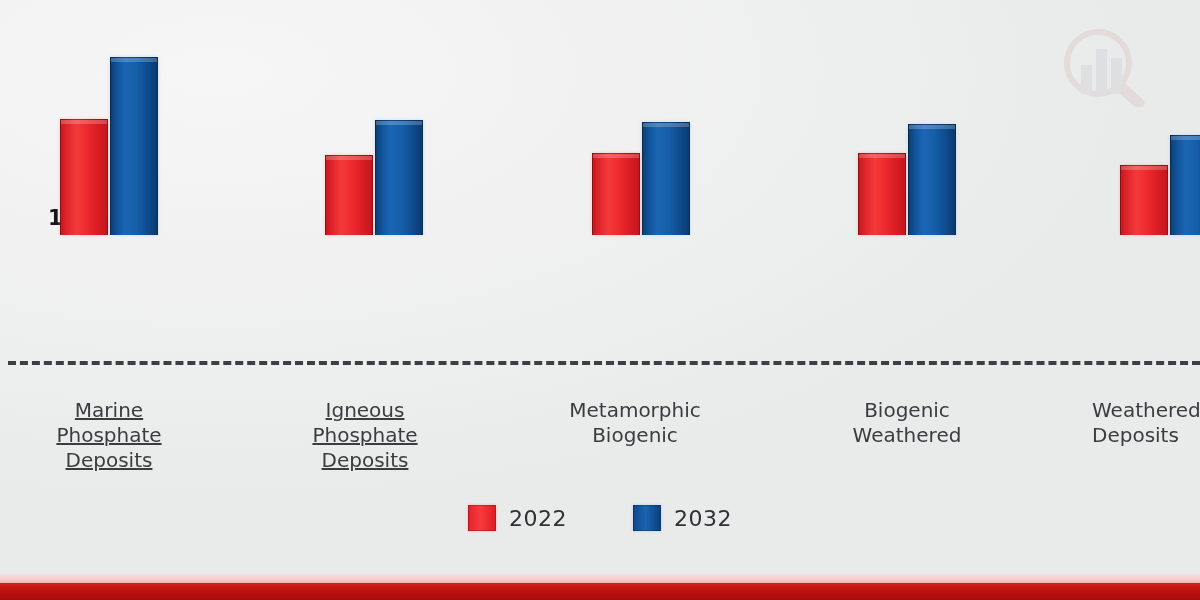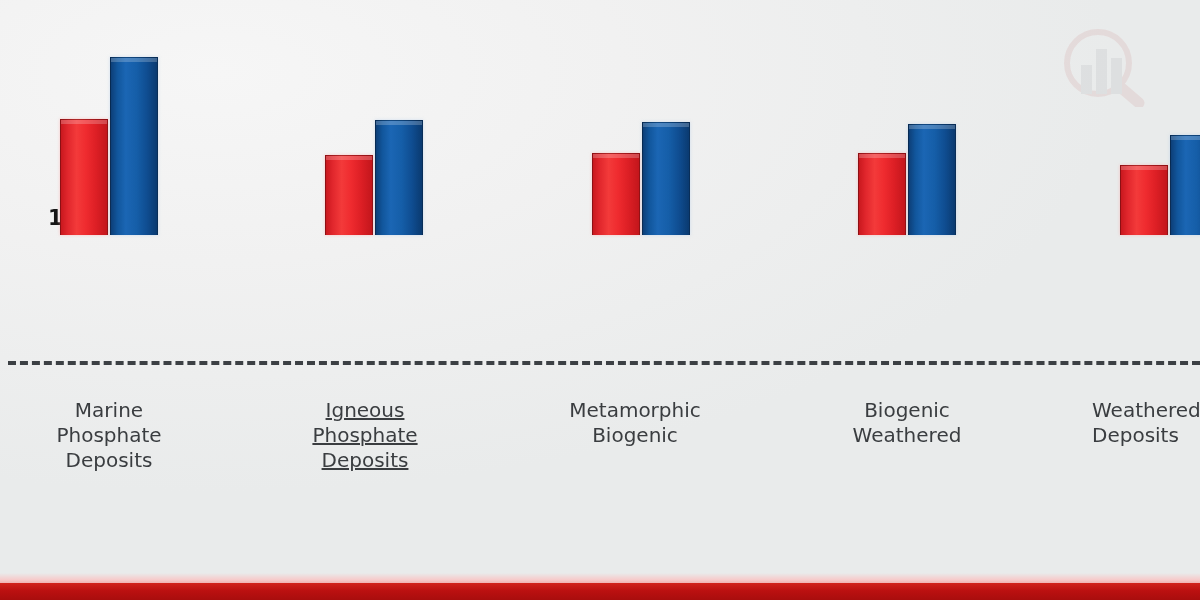--- a/index.html
+++ b/index.html
@@ -196,36 +196,46 @@
 
     <div class="group" style="left:1120px;">
       <div class="bar red" style="height:70px;">
         <div class="cap"></div>
       </div>
       <div class="bar blue" style="height:100px;">
         <div class="cap"></div>
       </div>
     </div>
 
-    <div class="cat-label" style="left:24px;  width:170px;">Marine
+    <div class="cat-label" style="left:24px;  width:170px;text-decoration:underline;">Marine
 Phosphate
 Deposits</div>
 
     <div class="cat-label" style="left:270px; width:190px;text-decoration:underline;">Igneous
 Phosphate
 Deposits</div>
 
     <div class="cat-label" style="left:540px; width:190px;">Metamorphic
 Biogenic</div>
 
     <div class="cat-label" style="left:812px; width:190px;">Biogenic
 Weathered</div>
 
     <div class="cat-label" style="left:1092px; width:190px; text-align:left;">Weathered
 Deposits</div>
 
   </div>
 
+  <div class="legend">
+    <div class="legend-item">
+      <span class="legend-swatch red"></span>
+      <span class="legend-label">2022</span>
+    </div>
+    <div class="legend-item">
+      <span class="legend-swatch blue"></span>
+      <span class="legend-label">2032</span>
+    </div>
+  </div>
 
   <div class="bottom-glow"></div>
   <div class="bottom-band"></div>
 
 </div>
 
 </body></html>

